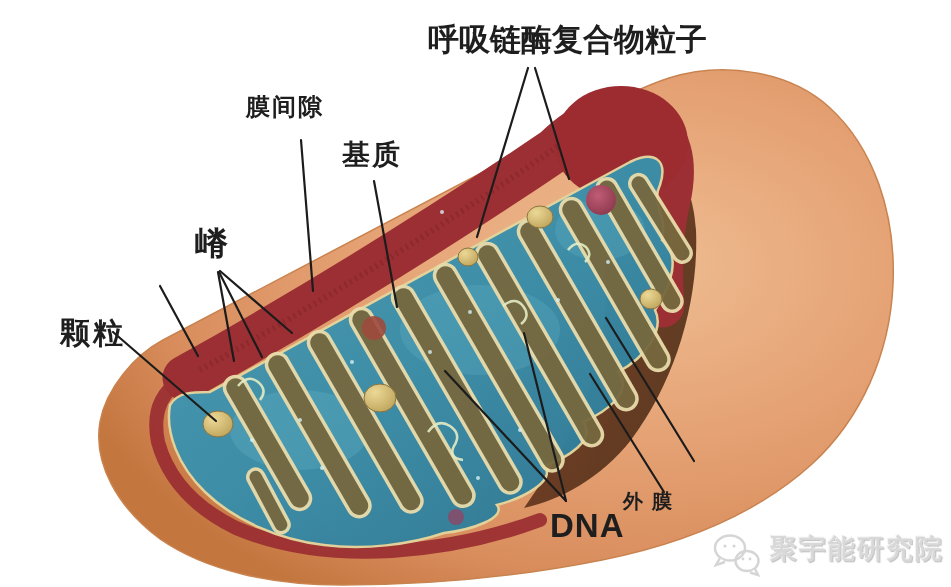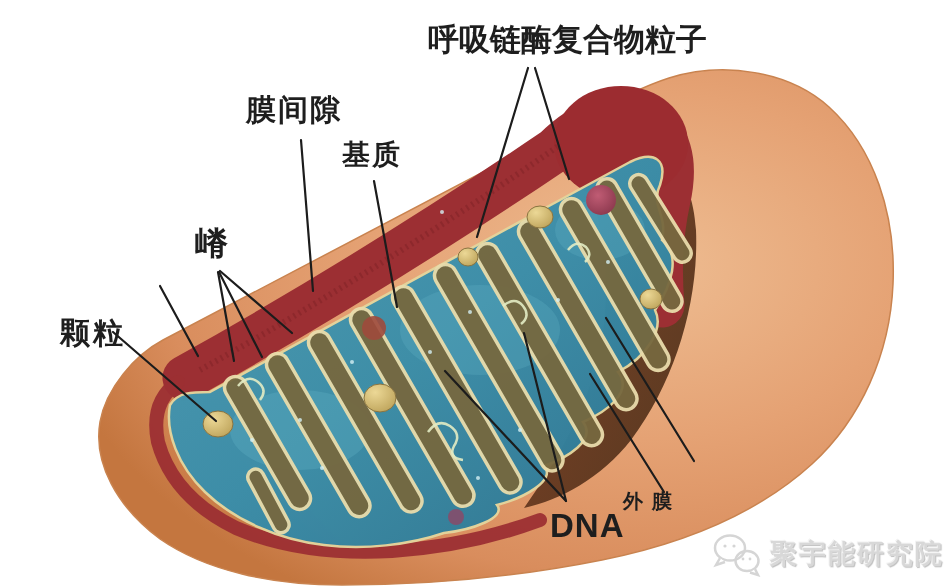--- a/index.html
+++ b/index.html
@@ -6,30 +6,30 @@
   .canvas{
     position:relative;width:951px;height:587px;background:#ffffff;
     font-family:"Liberation Sans","DejaVu Sans",sans-serif;overflow:hidden;
   }
   .art{position:absolute;left:0;top:0;}
   .label{
     position:absolute;color:#1e1e1e;font-weight:700;line-height:1.05;
     white-space:nowrap;user-select:none;
   }
   .lbl-respiratory{left:428px;top:24px;font-size:31px;letter-spacing:0px;}
-  .lbl-intermembrane{left:246px;top:94px;font-size:30px;letter-spacing:2px;}
+  .lbl-intermembrane{left:246px;top:94px;font-size:24px;letter-spacing:2px;}
   .lbl-matrix{left:342px;top:140px;font-size:28px;letter-spacing:2px;}
   .lbl-cristae{left:195px;top:226px;font-size:33px;}
   .lbl-ribosome{left:87px;top:247px;font-size:29px;letter-spacing:2px;}
   .lbl-granule{left:60px;top:293px;font-size:30px;letter-spacing:3px;margin-top:24px;}
   .lbl-dna{left:550px;top:509px;font-size:33px;letter-spacing:1px;text-align:center;}
   .lbl-outer{left:623px;top:491px;font-size:20px;letter-spacing:9px;}
   .lbl-inner{left:701px;top:453px;font-size:30px;letter-spacing:9px;}
   .watermark{
-    position:absolute;left:710px;top:531px;display:flex;align-items:center;gap:8px;
+    position:absolute;left:710px;top:531px;display:flex;gap:8px;
   }
   .watermark .wm-text{
     font-size:27px;font-weight:700;letter-spacing:2px;color:#d8d8d8;
     text-shadow:-1px -1px 0 #f3f3f3, 1px 1px 1px #bfbfbf;
   }
 </style>
 </head>
 <body>
 
 <div class="canvas">

